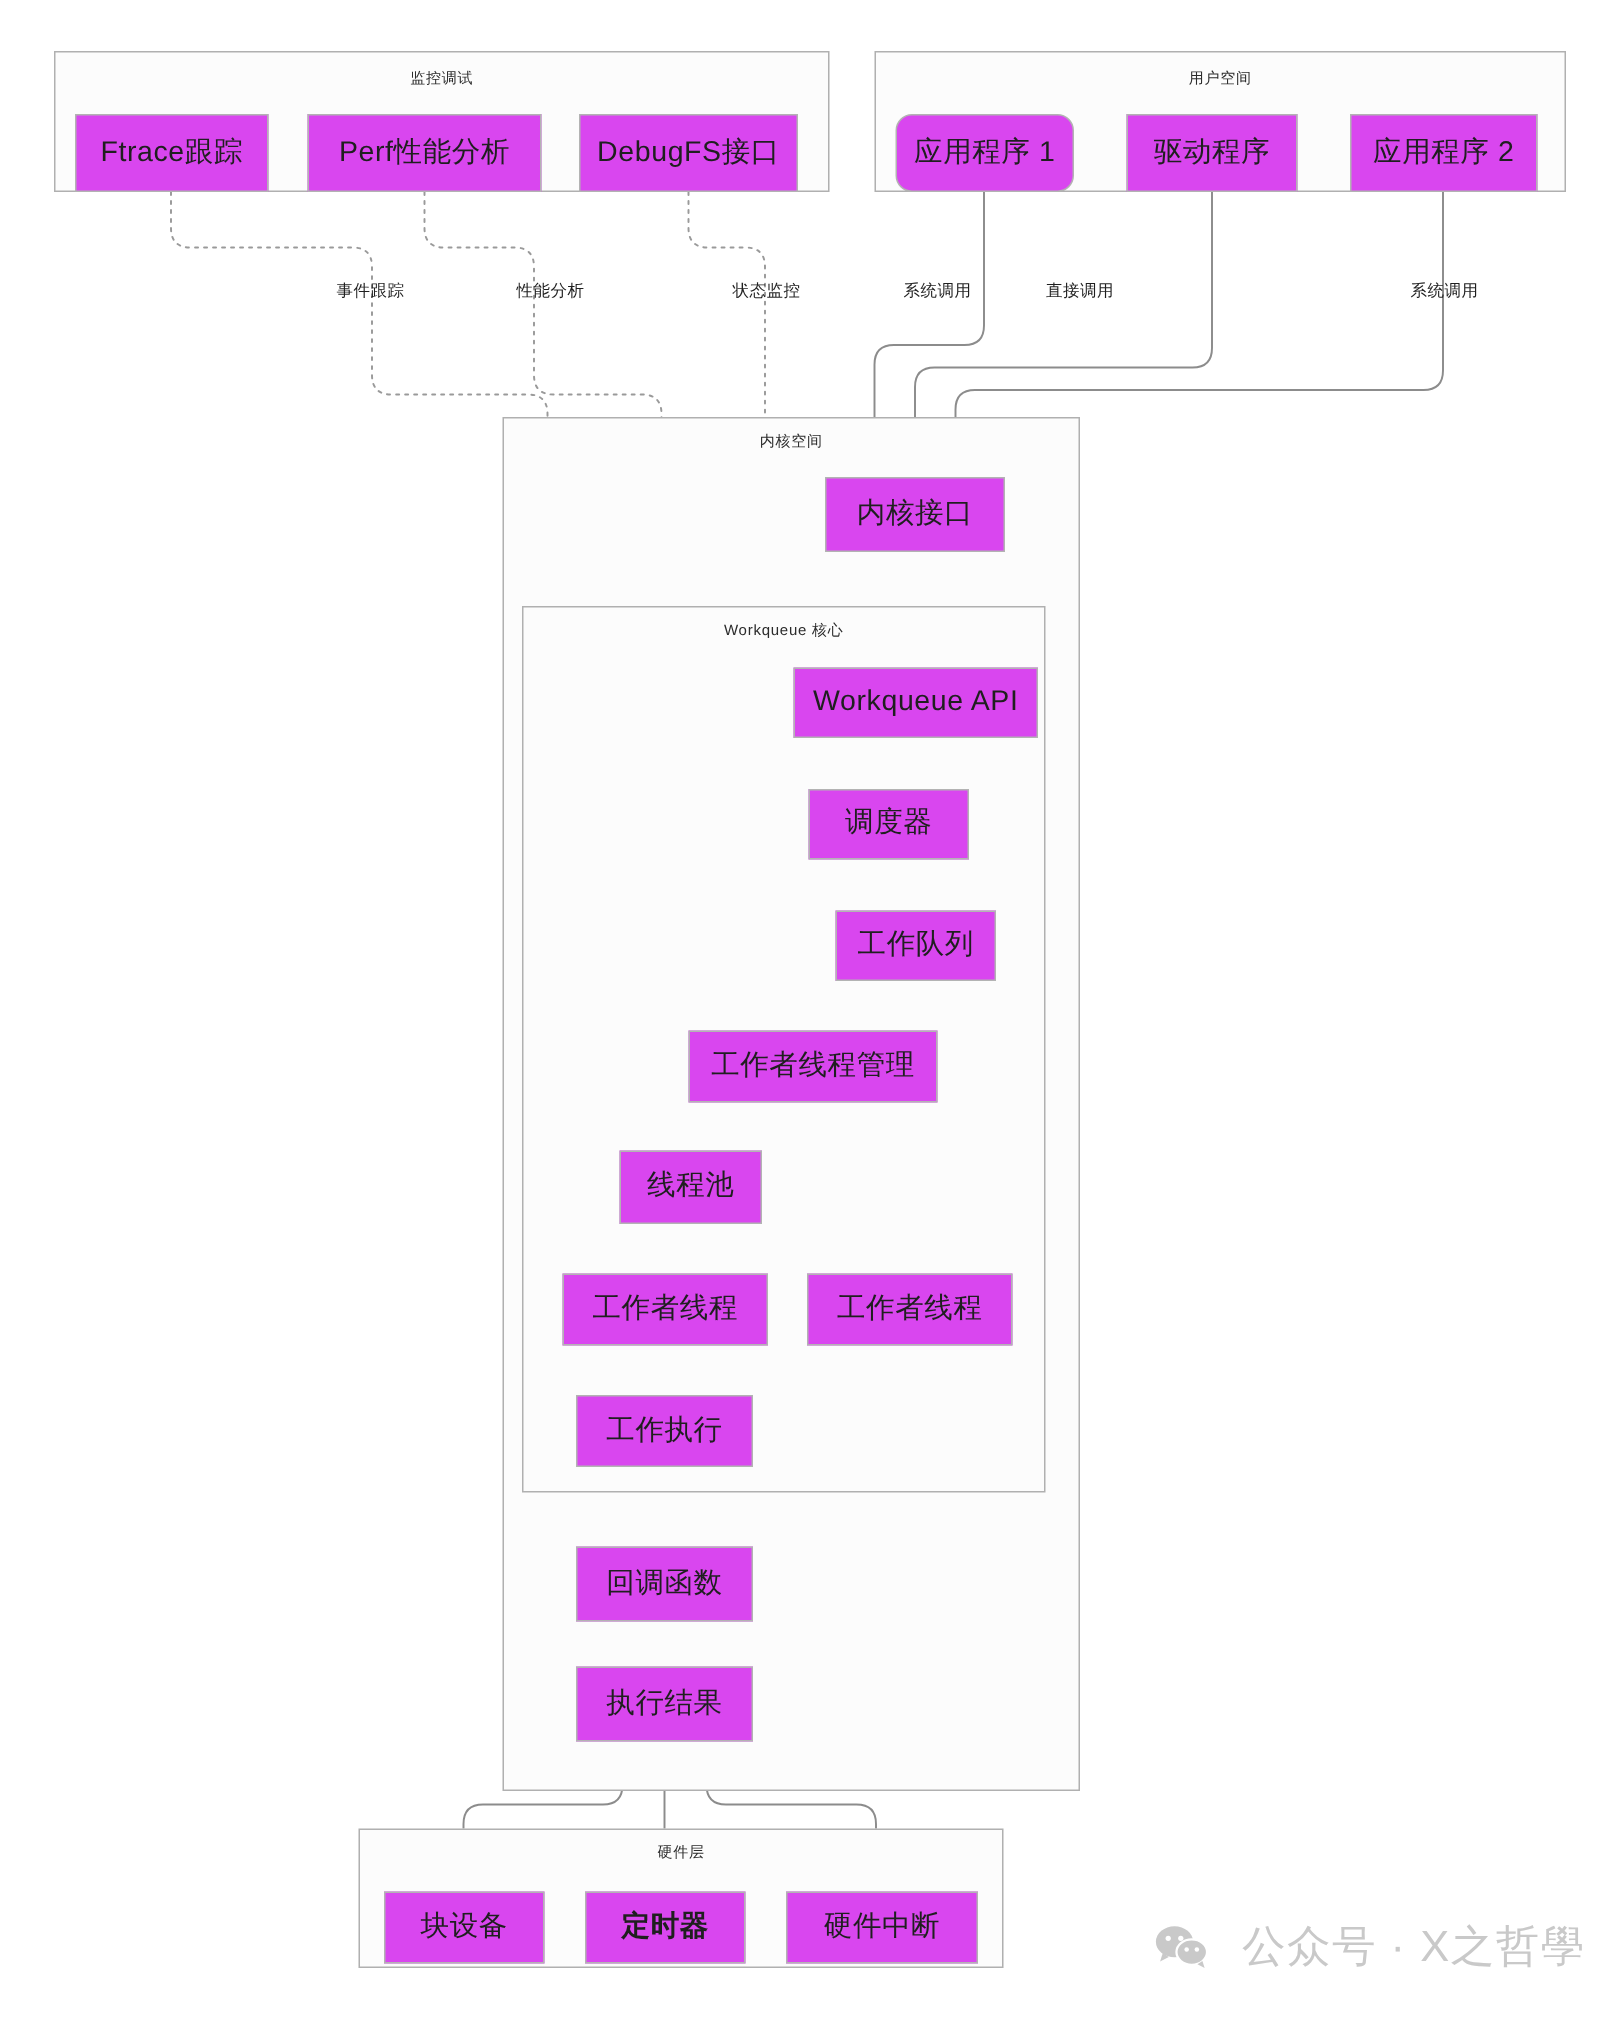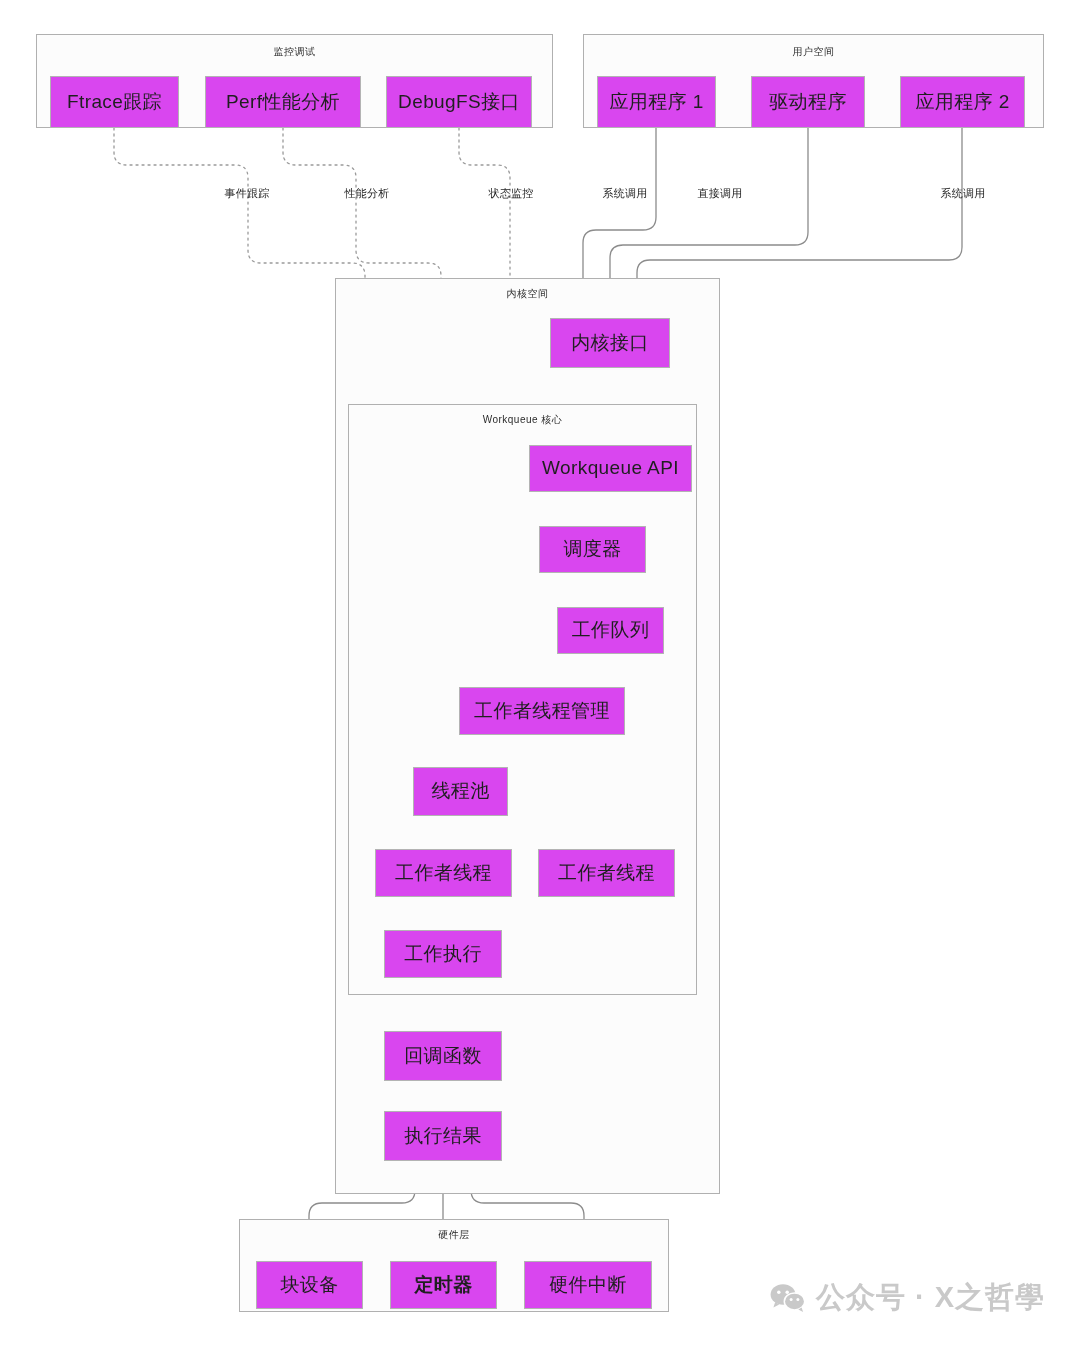--- a/index.html
+++ b/index.html
@@ -64,26 +64,25 @@
     color: #1f1f1f;
     white-space: nowrap;
     letter-spacing: .3px;
     transform: translateX(-50%);
   }
   
   #watermark {
     position: absolute;
     display: flex;
     align-items: center;
-    gap: 10px;
+    gap: 22px;
     color: #c9c9c9;
     font-size: 29px;
     letter-spacing: 1px;
     white-space: nowrap;
-    font-weight: bold;
   }
   #watermark .wm-icon {
     display: block;
     line-height: 0;
   }
 </style>
 </head>
 <body>
 
 <div id="canvas">
@@ -168,21 +167,21 @@
   <div class="group" style="left:36px; top:34px; width:517px; height:94px;">
     <div class="group-title" style="top:10px;">监控调试</div>
   </div>
   <div class="node" style="left:50px; top:76px; width:129px; height:52px;">Ftrace跟踪</div>
   <div class="node" style="left:205px; top:76px; width:156px; height:52px;">Perf性能分析</div>
   <div class="node" style="left:386px; top:76px; width:146px; height:52px;">DebugFS接口</div>
 
   <div class="group" style="left:583px; top:34px; width:461px; height:94px;">
     <div class="group-title" style="top:10px;">用户空间</div>
   </div>
-  <div class="node" style="left:597px; top:76px; width:119px; height:52px;">应用程序 1</div>
+  <div class="node" style="left:597px; top:76px; width:119px; height:52px;border-radius:11px;">应用程序 1</div>
   <div class="node" style="left:751px; top:76px; width:114px; height:52px;">驱动程序</div>
   <div class="node" style="left:900px; top:76px; width:125px; height:52px;">应用程序 2</div>
 
   <div class="edge-label" style="left:247px; top:186px;">事件跟踪</div>
   <div class="edge-label" style="left:367px; top:186px;">性能分析</div>
   <div class="edge-label" style="left:511px; top:186px;">状态监控</div>
   <div class="edge-label" style="left:625px; top:186px;">系统调用</div>
   <div class="edge-label" style="left:720px; top:186px;">直接调用</div>
   <div class="edge-label" style="left:963px; top:186px;">系统调用</div>
 

